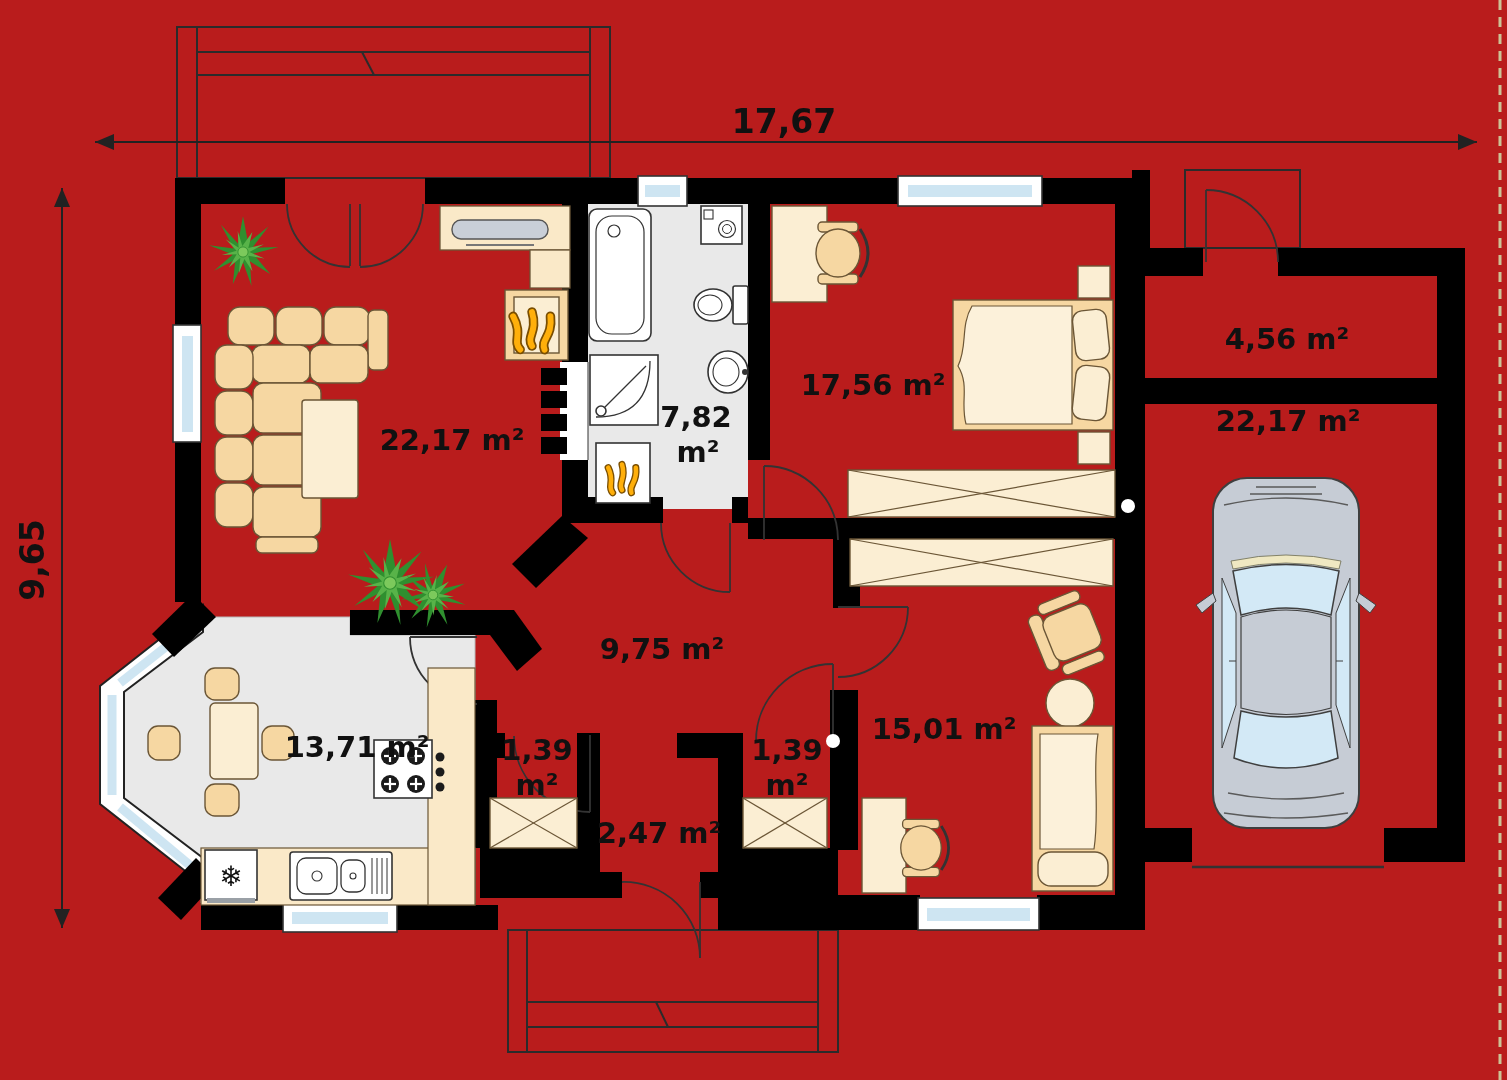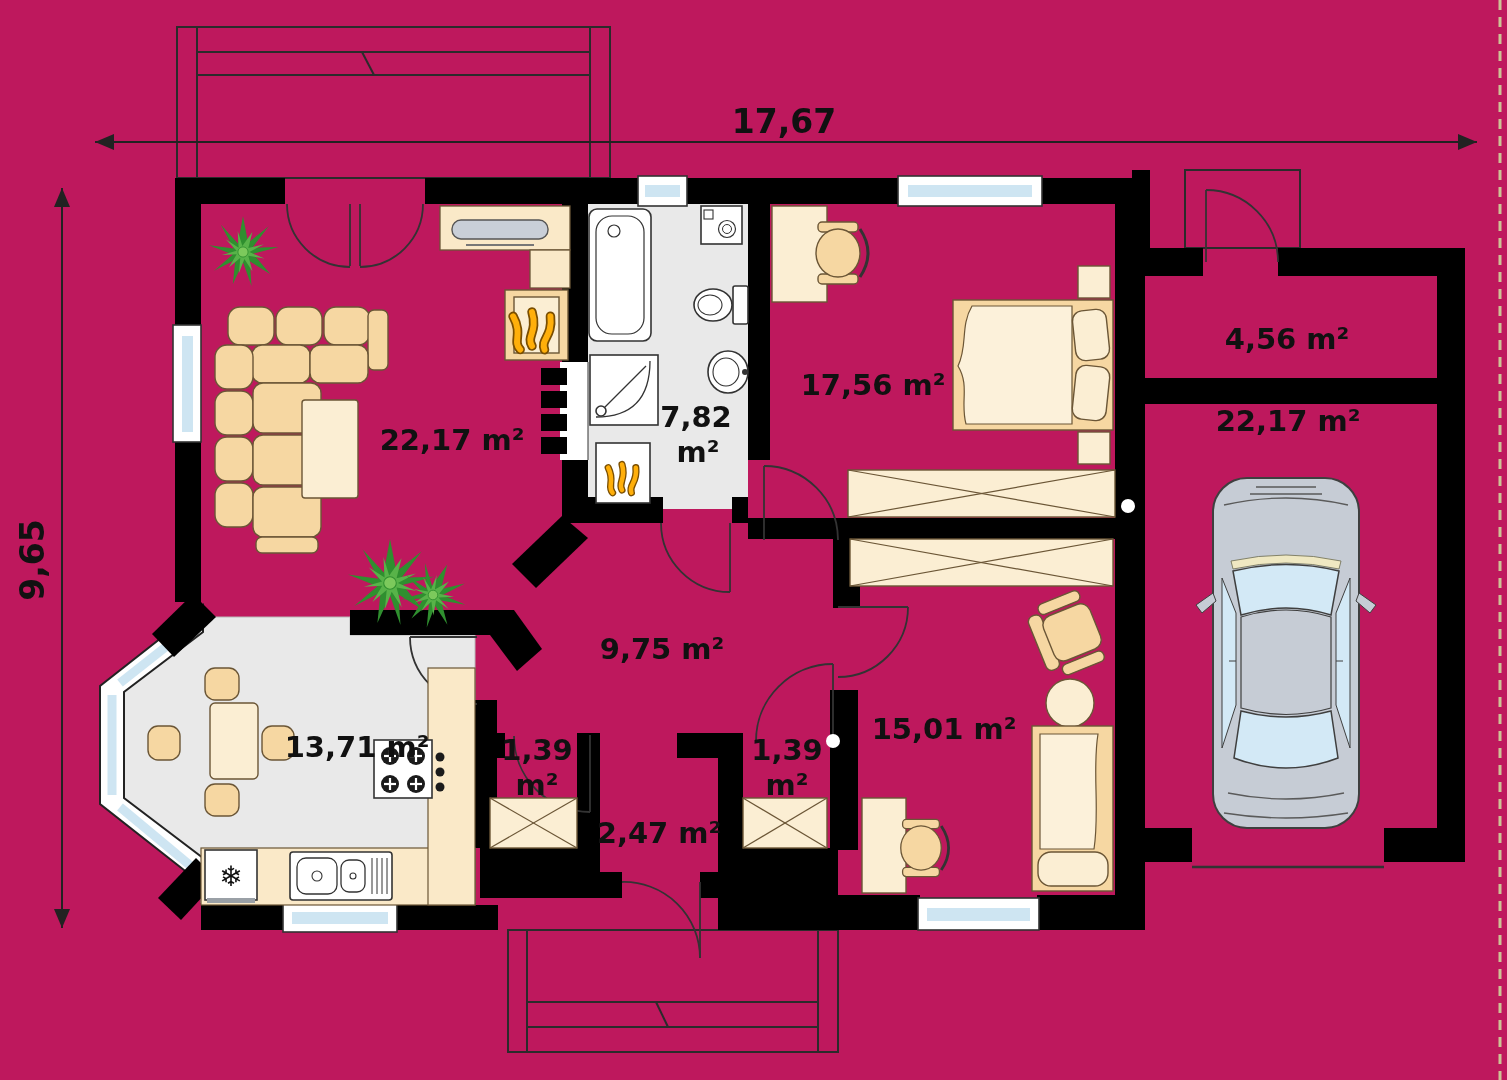--- a/index.html
+++ b/index.html
@@ -1,16 +1,16 @@
 <!DOCTYPE html>
 <html><head>
 <meta charset="utf-8">
 <style>
   html,body{margin:0;padding:0;background:#ffffff;}
-  .stage{position:relative;width:1507px;height:1080px;background:#be185d;overflow:hidden;}
+  .stage{position:relative;width:1507px;height:1080px;background:#b91c1c;overflow:hidden;}
   svg{display:block;}
   .lbl{font-family:"DejaVu Sans","Liberation Sans",sans-serif;font-weight:700;font-size:29px;fill:#111;text-anchor:middle;}
   .lbl-sm{font-family:"DejaVu Sans","Liberation Sans",sans-serif;font-weight:700;font-size:29px;fill:#111;text-anchor:middle;}
   .dim{font-family:"DejaVu Sans","Liberation Sans",sans-serif;font-weight:700;font-size:33px;fill:#111;text-anchor:middle;}
   .wall{fill:#000;stroke:none;}
   .thin{stroke:#2b2b2b;stroke-width:2;fill:none;}
   .furn{fill:#F6D7A2;stroke:#6b5636;stroke-width:1.4;}
   .furnL{fill:#FBEED3;stroke:#6b5636;stroke-width:1.4;}
   .white{fill:#fff;stroke:#333;stroke-width:1.6;}
   .door{stroke:#333;stroke-width:1.8;fill:none;}

